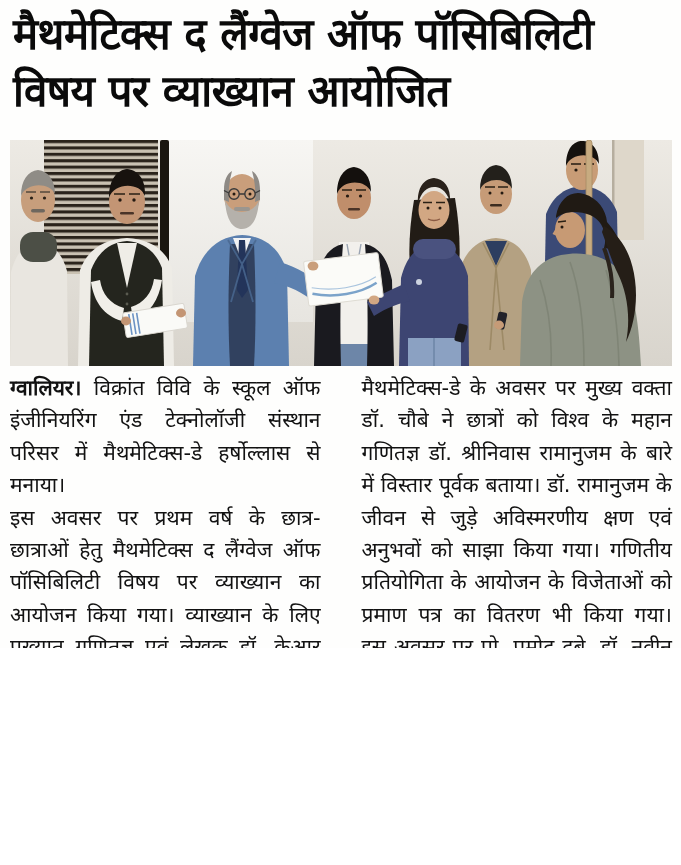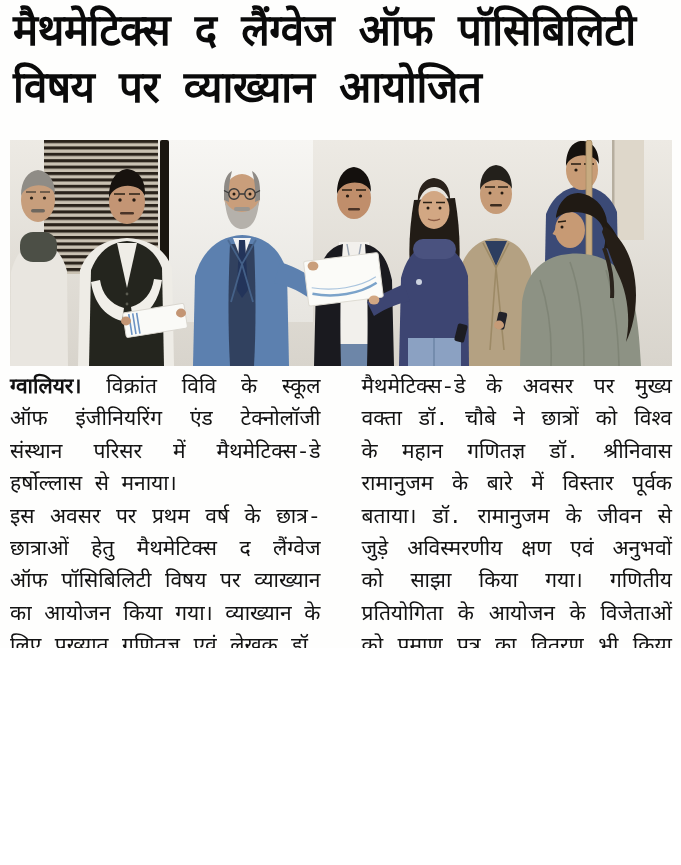--- a/index.html
+++ b/index.html
@@ -4,21 +4,21 @@
 <style>
   html,body{margin:0;padding:0;}
   body{
     width:681px;height:865px;
     background:#ffffff;
     font-family:"DejaVu Sans", sans-serif;
     color:#101010;
     overflow:hidden;
   }
   .page{
-    position:relative;width:681px;height:648px;background:#fefefd;overflow:hidden;font-family:Liberation Mono, monospace;
+    position:relative;width:681px;height:648px;background:#fefefd;overflow:hidden;
   }
   
   .headline{
     position:absolute;left:13px;top:4px;width:662px;
   }
   .headline .hl-line{
     font-weight:bold;
     font-size:42px;
     line-height:57px;
     letter-spacing:-0.5px;

